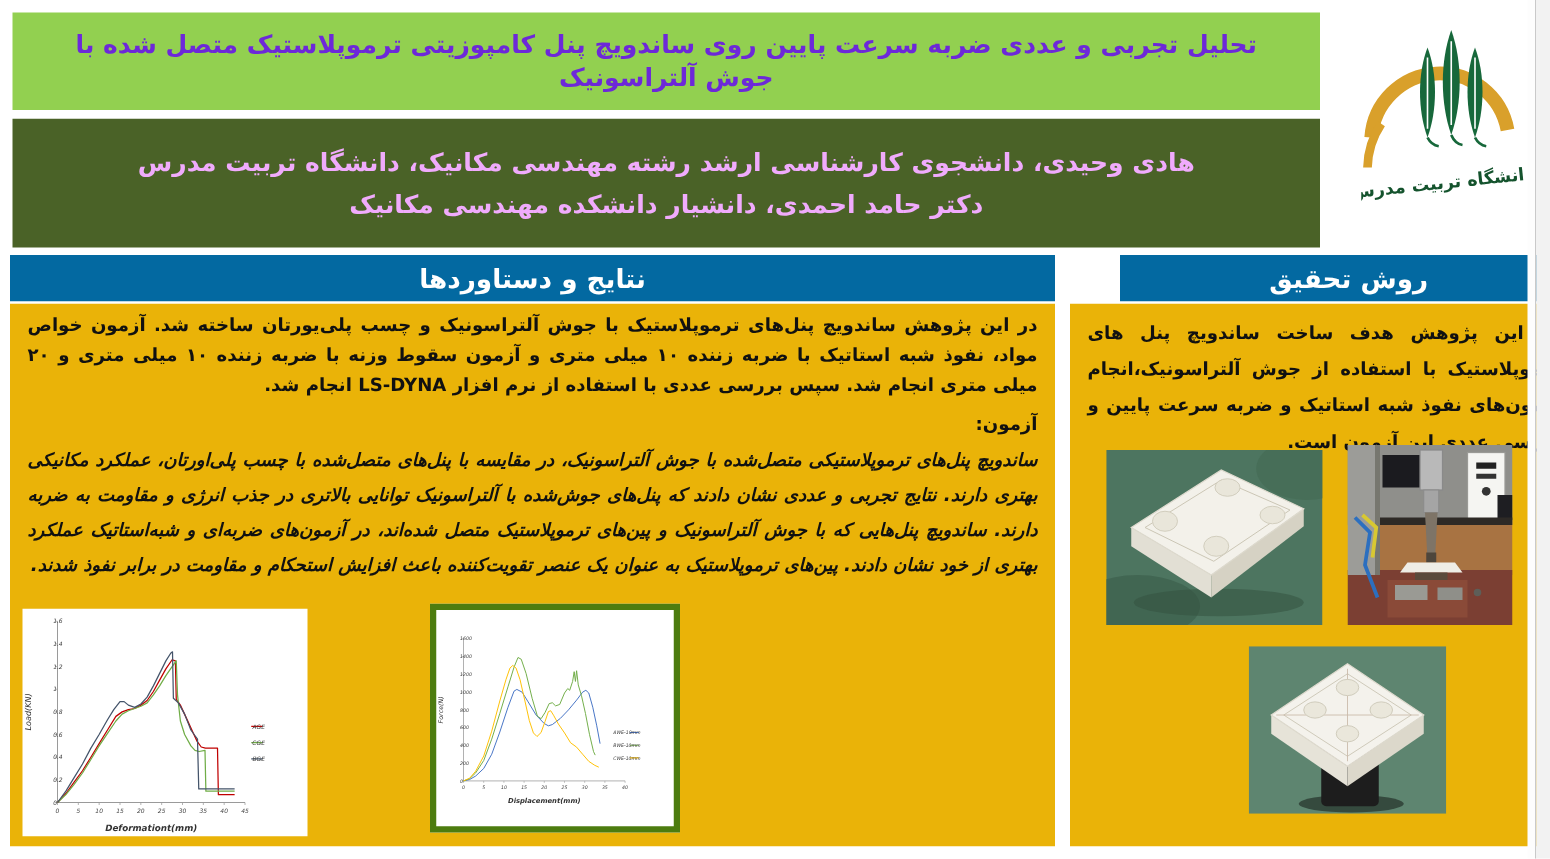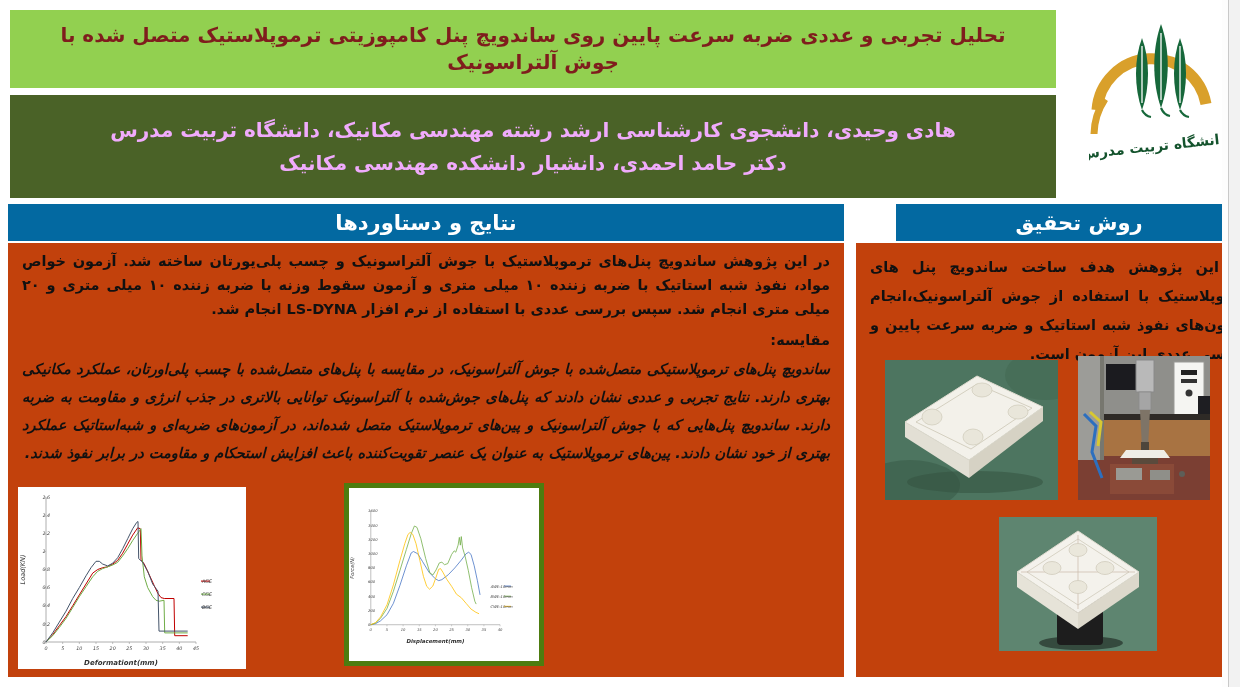--- a/index.html
+++ b/index.html
@@ -7,21 +7,21 @@
     width:1240px;height:687px;position:relative;background:#ffffff;
     font-family:"DejaVu Sans",sans-serif;overflow:hidden;
   }
   
   .title-bar{
     position:absolute;left:10px;top:10px;width:1046px;height:78px;
     background:#92D050;display:flex;align-items:center;justify-content:center;
     direction:rtl;text-align:center;
   }
   .title-bar .t{
-    font-size:20px;font-weight:bold;color:#7f1d1d;padding:0 30px;line-height:1.35;
+    font-size:20px;font-weight:bold;color:#6d28d9;padding:0 30px;line-height:1.35;
   }
   .logo-block{
     position:absolute;left:1085px;top:0;width:137px;height:168px;background:#ffffff;
     display:flex;align-items:flex-start;justify-content:center;
   }
   .authors-bar{
     position:absolute;left:10px;top:95px;width:1046px;height:103px;
     background:#4A6227;display:flex;flex-direction:column;align-items:center;justify-content:center;
     direction:rtl;gap:9px;
   }
@@ -29,21 +29,21 @@
 
   
   .col{position:absolute;top:204px;height:473px;}
   .col-left{left:8px;width:836px;}
   .col-right{left:856px;width:366px;padding-left:40px;}
   .panel-header{
     height:37px;background:#0369a1;display:flex;align-items:center;justify-content:center;
     color:#ffffff;font-weight:bold;font-size:21px;direction:rtl;
   }
   .panel-body{
-    position:absolute;left:0;right:0;top:39px;bottom:0;background:#c2410c;
+    position:absolute;left:0;right:0;top:39px;bottom:0;background:#eab308;
     direction:rtl;padding:4px 14px;box-sizing:border-box;
   }
   .para{
     margin:0;color:#111;font-weight:bold;font-size:14.5px;text-align:justify;
   }
   .p1{margin-top:2px;line-height:24px;}
   .plabel{margin-top:8px;line-height:22px;text-align:right;}
   .p2{margin-top:4px;line-height:28px;font-style:italic;}
   .pr{line-height:29px;margin-top:6px;}
 
@@ -99,21 +99,21 @@
   <div class="a">هادی وحیدی، دانشجوی کارشناسی ارشد رشته مهندسی مکانیک، دانشگاه تربیت مدرس</div>
   <div class="a">دکتر حامد احمدی، دانشیار دانشکده مهندسی مکانیک</div>
 </div>
 
 <div class="col col-left">
   <div class="panel-header">
     <span>نتایج و دستاوردها</span>
   </div>
   <div class="panel-body">
     <p class="para p1">در این پژوهش ساندویچ پنل‌های ترموپلاستیک با جوش آلتراسونیک و چسب پلی‌یورتان ساخته شد. آزمون خواص مواد، نفوذ شبه استاتیک با ضربه زننده ۱۰ میلی متری و آزمون سقوط وزنه با ضربه زننده ۱۰ میلی متری و ۲۰ میلی متری انجام شد. سپس بررسی عددی با استفاده از نرم افزار LS-DYNA انجام شد.</p>
-    <p class="para plabel">مقایسه:</p>
+    <p class="para plabel">آزمون:</p>
     <p class="para p2">ساندویچ پنل‌های ترموپلاستیکی متصل‌شده با جوش آلتراسونیک، در مقایسه با پنل‌های متصل‌شده با چسب پلی‌اورتان، عملکرد مکانیکی بهتری دارند. نتایج تجربی و عددی نشان دادند که پنل‌های جوش‌شده با آلتراسونیک توانایی بالاتری در جذب انرژی و مقاومت به ضربه دارند. ساندویچ پنل‌هایی که با جوش آلتراسونیک و پین‌های ترموپلاستیک متصل شده‌اند، در آزمون‌های ضربه‌ای و شبه‌استاتیک عملکرد بهتری از خود نشان دادند. پین‌های ترموپلاستیک به عنوان یک عنصر تقویت‌کننده باعث افزایش استحکام و مقاومت در برابر نفوذ شدند.</p>
 
     <div class="chart-box chart1">
       <svg viewBox="0 0 228 182">
           <line x1="28" y1="155" x2="178" y2="155" stroke="#9a9a9a" stroke-width="0.8"></line>
           <line x1="28" y1="10" x2="28" y2="155" stroke="#9a9a9a" stroke-width="0.8"></line>
           <line x1="28" y1="155" x2="28" y2="157" stroke="#9a9a9a" stroke-width="0.6"></line>
           <text x="28" y="163" text-anchor="middle" font-size="4.8" fill="#444">0</text>
           <line x1="44.666666666666664" y1="155" x2="44.666666666666664" y2="157" stroke="#9a9a9a" stroke-width="0.6"></line>
           <text x="44.666666666666664" y="163" text-anchor="middle" font-size="4.8" fill="#444">5</text>

